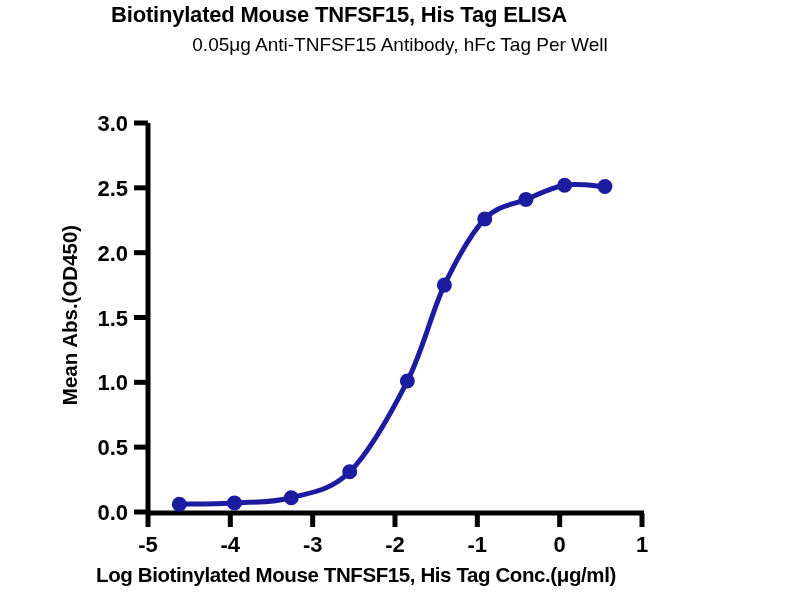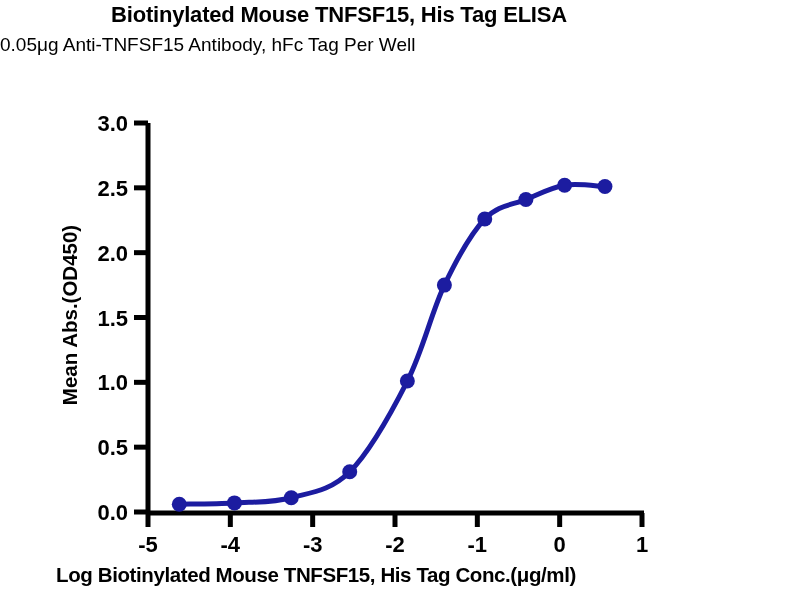--- a/index.html
+++ b/index.html
@@ -27,32 +27,34 @@
     text-align: center;
     font-size: 22px;
     font-weight: bold;
     letter-spacing: -0.2px;
   }
   .subtitle {
     position: absolute;
     left: 0;
     top: 34px;
     width: 800px;
+    text-align: center;
     font-size: 19px;
     font-weight: normal;
   }
   .xlabel {
     position: absolute;
     left: 0;
     top: 563px;
     width: 632px;
     text-align: center;
     font-size: 20.5px;
     font-weight: bold;
     letter-spacing: -0.4px;
+    padding-left: 40px;
   }
   .ylabel {
     position: absolute;
     left: 40px;
     top: 175px;
     width: 280px;
     text-align: center;
     font-size: 20.5px;
     font-weight: bold;
     transform: rotate(-90deg);

